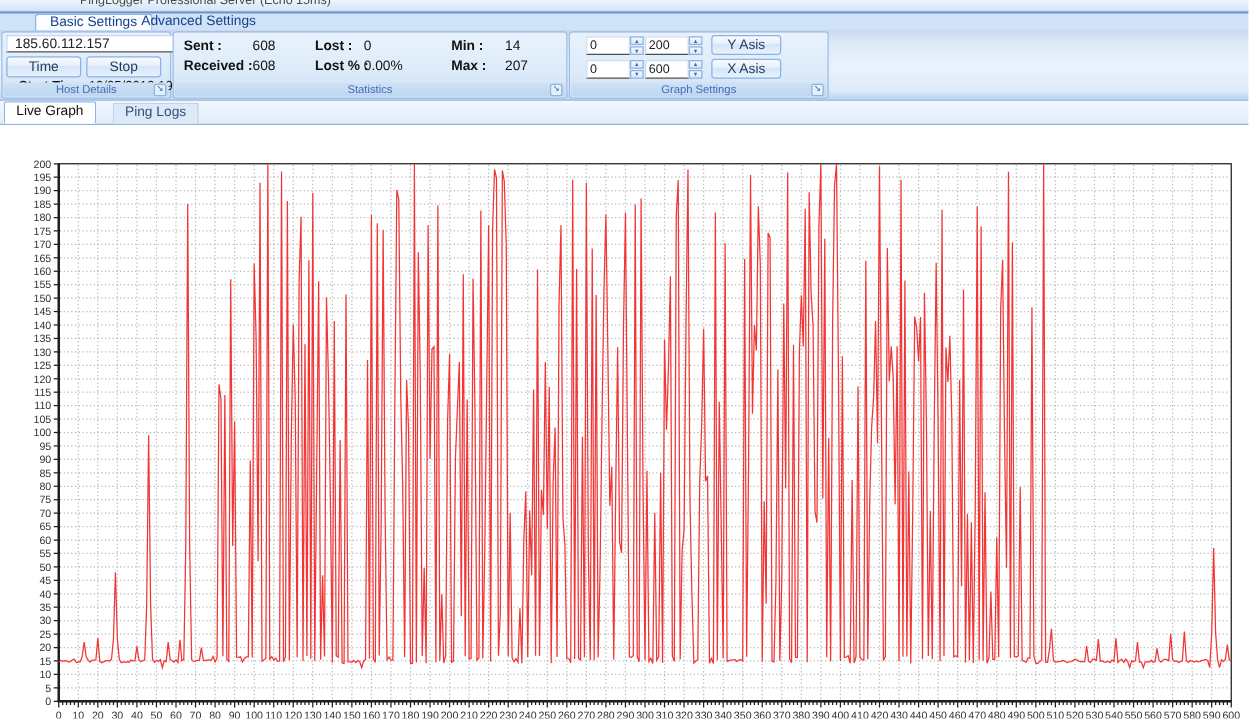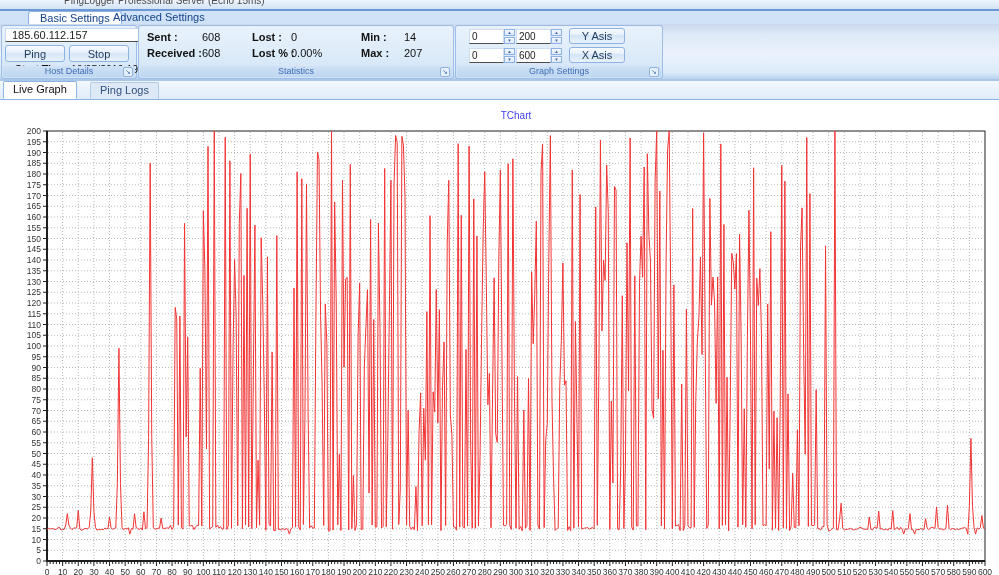--- a/index.html
+++ b/index.html
@@ -94,21 +94,21 @@
 
   <div class="ribbontabs">
     <div class="rtab active t0">Basic Settings</div>
     <div class="rtab t1">Advanced Settings</div>
   </div>
 
   <div class="ribbonbody">
 
     <div class="group g-host">
       <input class="ipfield" readonly="" value="185.60.112.157" style="">
-      <button class="btn startbtn">Ping</button>
+      <button class="btn startbtn">Time</button>
       <button class="btn stopbtn">Stop</button>
       <span class="stlabel">Start Time :</span>
       <span class="stvalue">10/05/2019 19:37:55</span>
       <div class="gfooter">
         <span>Host Details</span>
         <span class="launcher">↘</span>
       </div>
     </div>
 
     <div class="group g-stats">
@@ -171,21 +171,20 @@
   </div>
 
   <div class="ribbonedge"></div>
 
   <div class="viewtabs">
     <div class="vtab active">Live Graph</div>
     <div class="vtab idle">Ping Logs</div>
   </div>
 
   <div class="content">
-    <div class="charttitle" style="color: rgb(64, 64, 240);">TChart</div>
     <svg id="chart-svg" width="999" height="449" viewBox="0 0 999 449">
         <line x1="48" y1="424.25" x2="984" y2="424.25" stroke="#b8b8b8" stroke-width="1" stroke-dasharray="1 2"></line>
         <line x1="48" y1="413.5" x2="984" y2="413.5" stroke="#b8b8b8" stroke-width="1" stroke-dasharray="1 2"></line>
         <line x1="48" y1="402.75" x2="984" y2="402.75" stroke="#b8b8b8" stroke-width="1" stroke-dasharray="1 2"></line>
         <line x1="48" y1="392" x2="984" y2="392" stroke="#b8b8b8" stroke-width="1" stroke-dasharray="1 2"></line>
         <line x1="48" y1="381.25" x2="984" y2="381.25" stroke="#b8b8b8" stroke-width="1" stroke-dasharray="1 2"></line>
         <line x1="48" y1="370.5" x2="984" y2="370.5" stroke="#b8b8b8" stroke-width="1" stroke-dasharray="1 2"></line>
         <line x1="48" y1="359.75" x2="984" y2="359.75" stroke="#b8b8b8" stroke-width="1" stroke-dasharray="1 2"></line>
         <line x1="48" y1="349" x2="984" y2="349" stroke="#b8b8b8" stroke-width="1" stroke-dasharray="1 2"></line>
         <line x1="48" y1="338.25" x2="984" y2="338.25" stroke="#b8b8b8" stroke-width="1" stroke-dasharray="1 2"></line>

